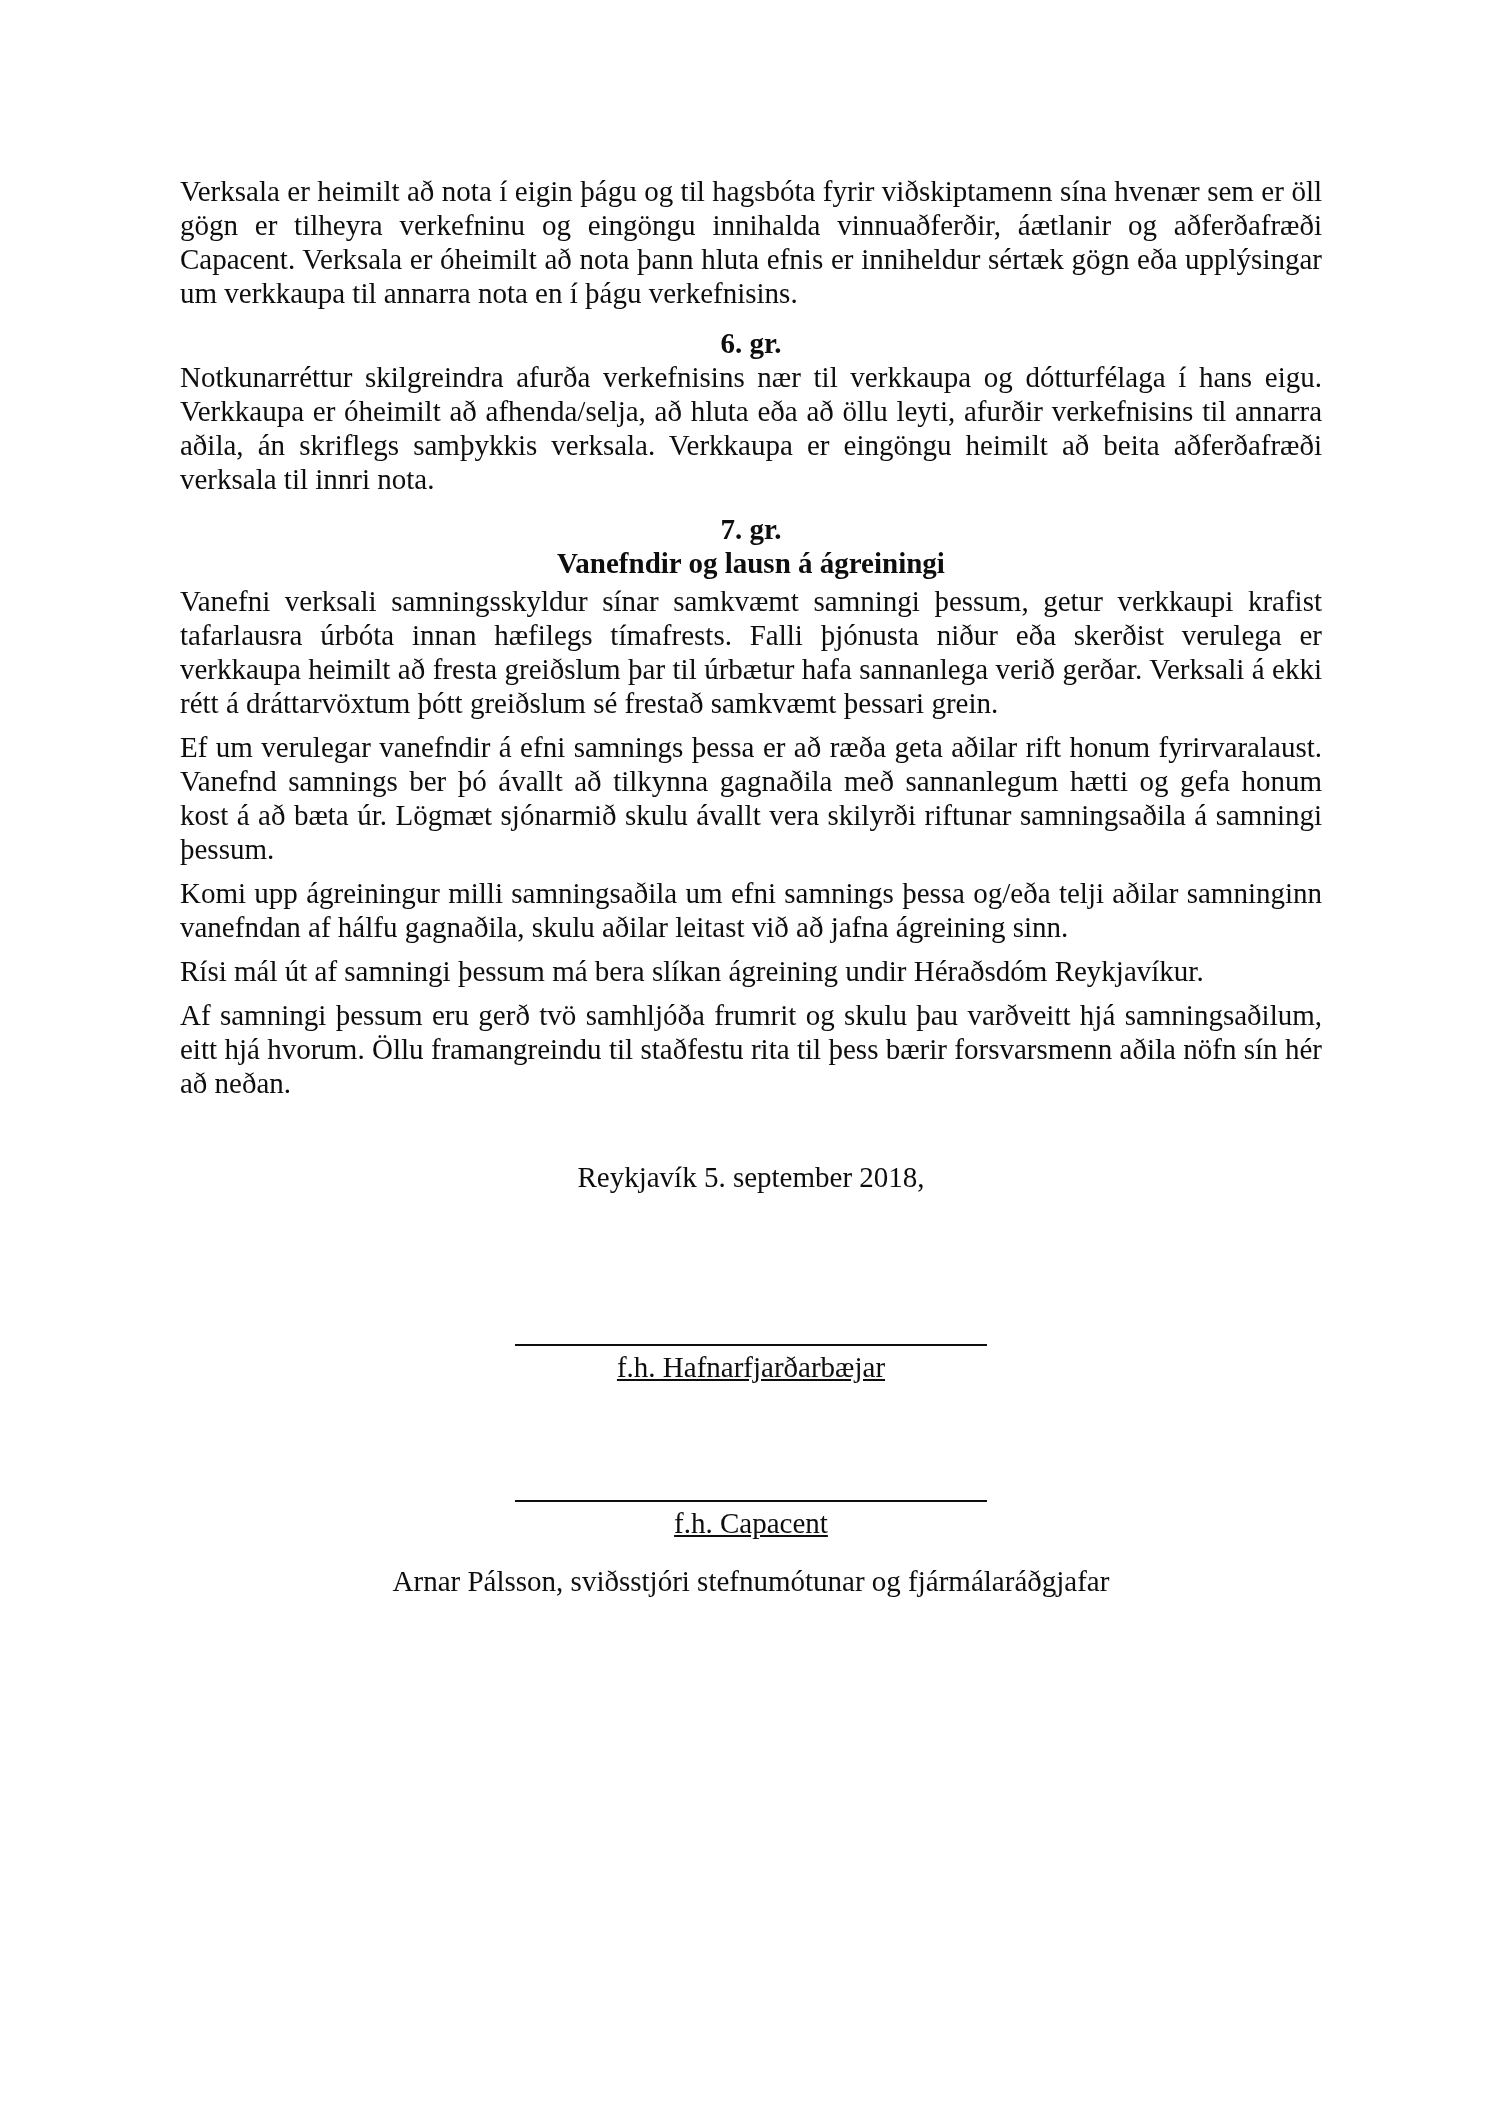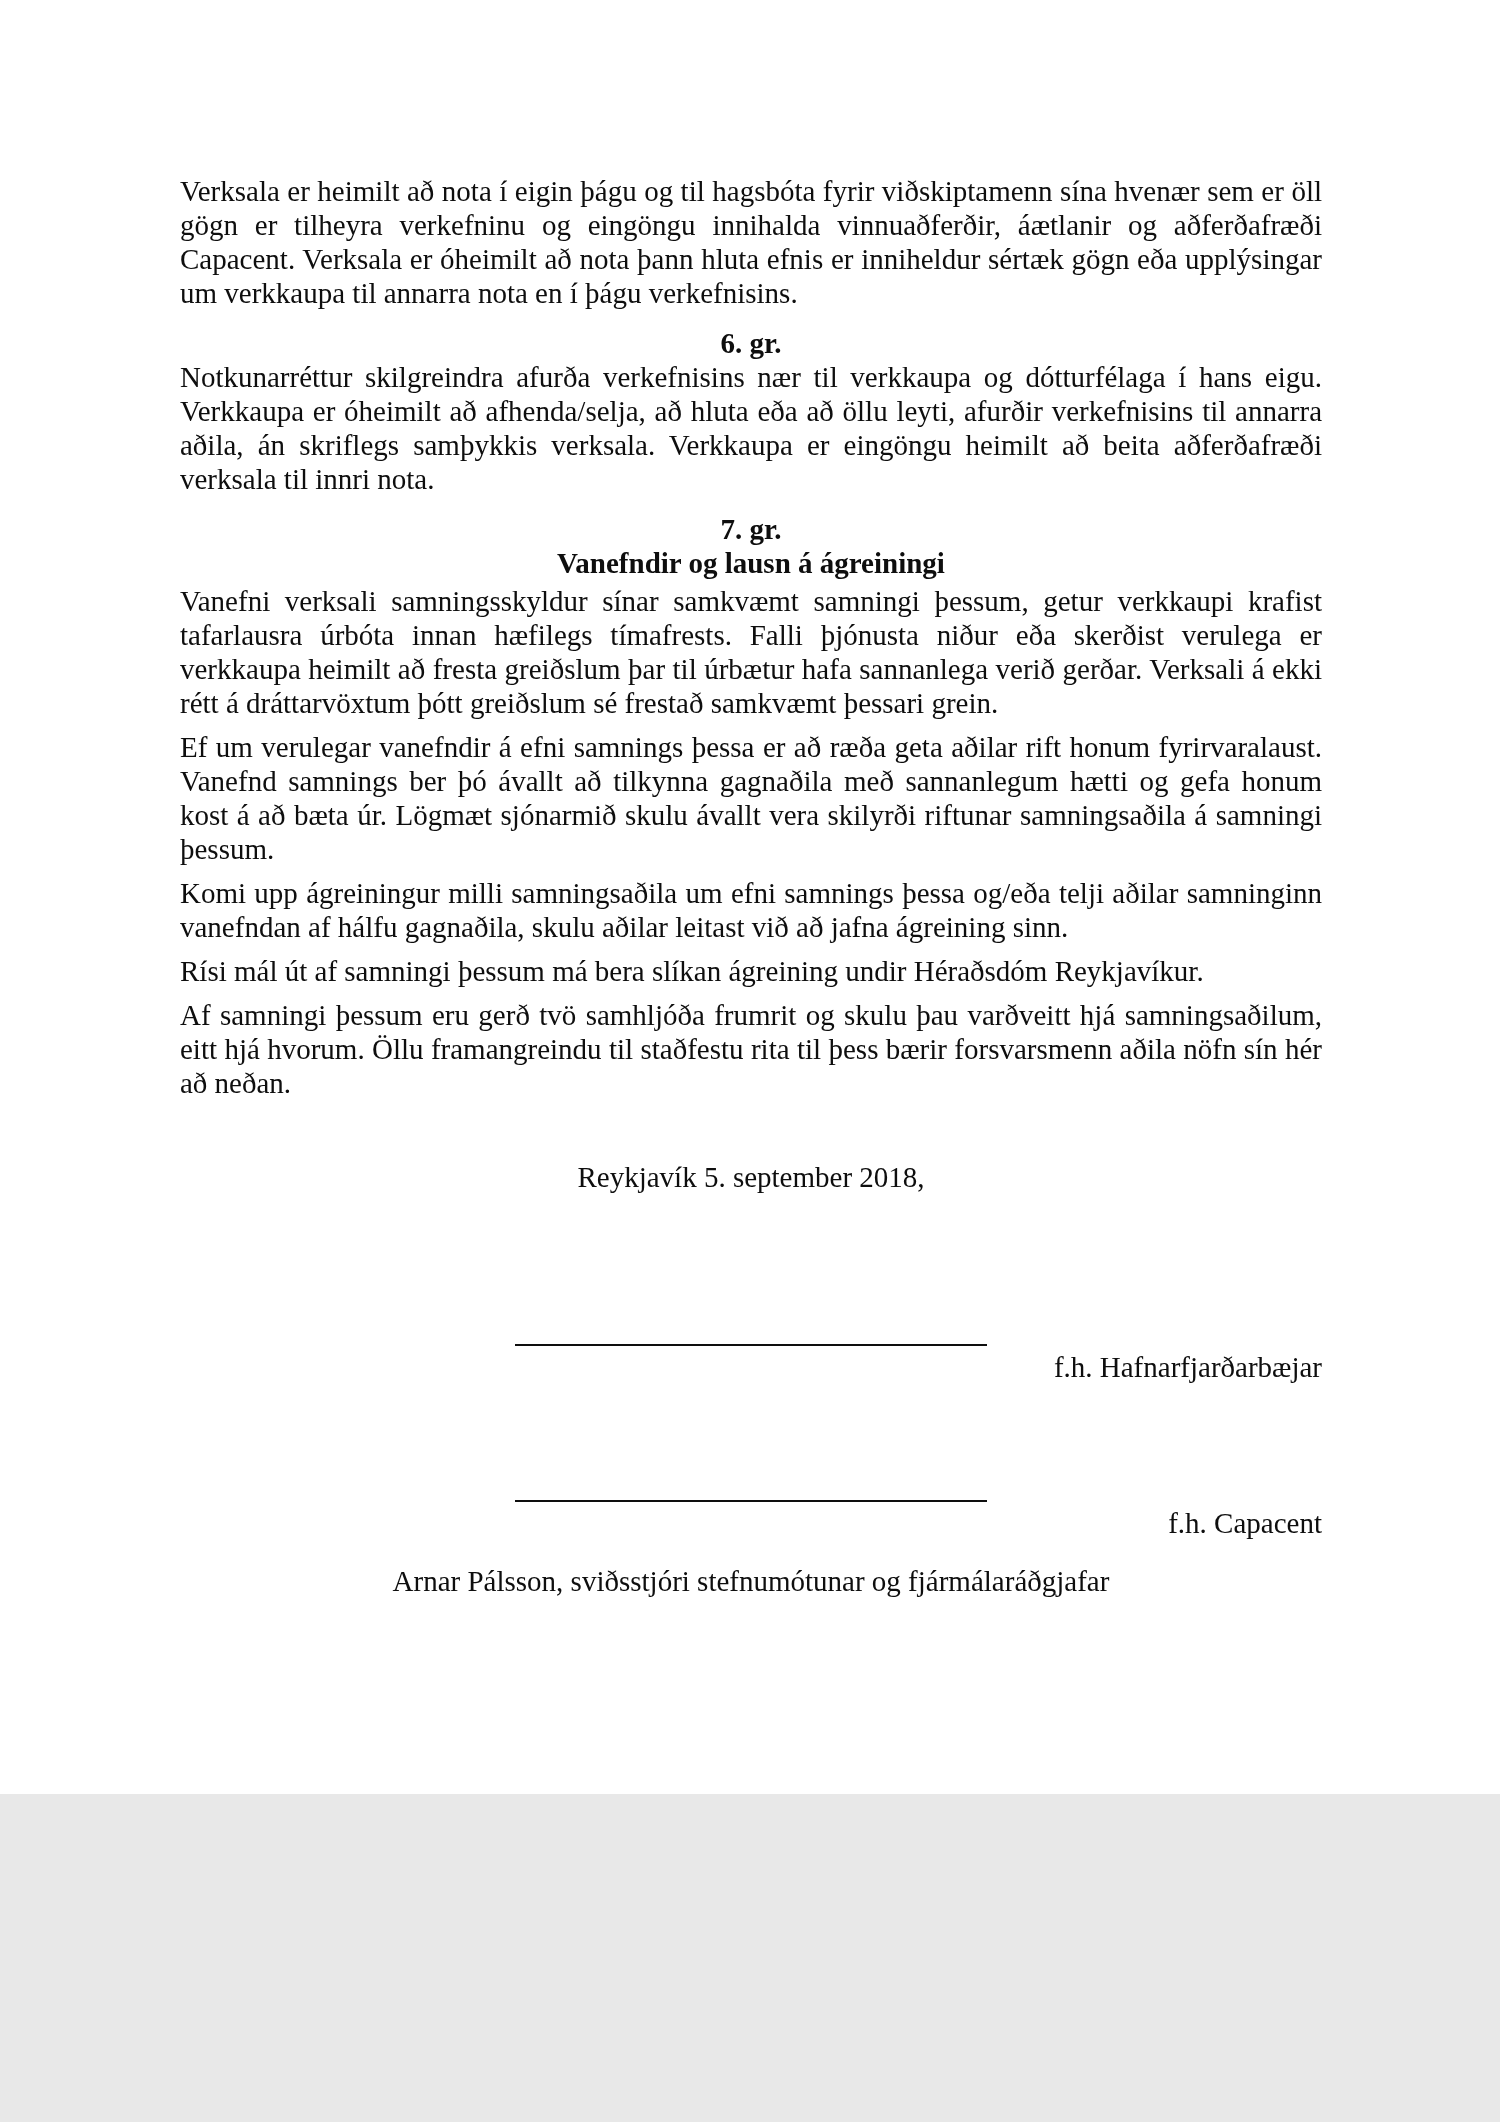--- a/index.html
+++ b/index.html
@@ -3,21 +3,21 @@
 <meta charset="utf-8">
 <style>
   html, body {
     margin: 0;
     padding: 0;
     background: #e8e8e8;
   }
   .page {
     position: relative;
     width: 1500px;
-    height: 1794px;
+    height: 2122px;
     margin: 0 auto;
     background: #ffffff;
     color: #0e0e0e;
     font-family: "Liberation Serif", "DejaVu Serif", serif;
     overflow: hidden;
   }
   .content {
     position: absolute;
     left: 180px;
     top: 174px;
@@ -49,22 +49,23 @@
   }
   .sig-block-1 { margin-top: 150px; }
   .sig-block-2 { margin-top: 116px; }
   .sig-line {
     width: 472px;
     margin: 0 auto;
     border-top: 2px solid #0e0e0e;
     height: 0;
   }
   .sig-behalf {
-    text-align: right;
+    text-align: center;
     margin-top: 4px;
+    text-decoration: underline;
   }
   .sig-name {
     text-align: center;
     margin-top: 24px;
   }
 </style>
 </head>
 <body>
 
 <div class="page">

